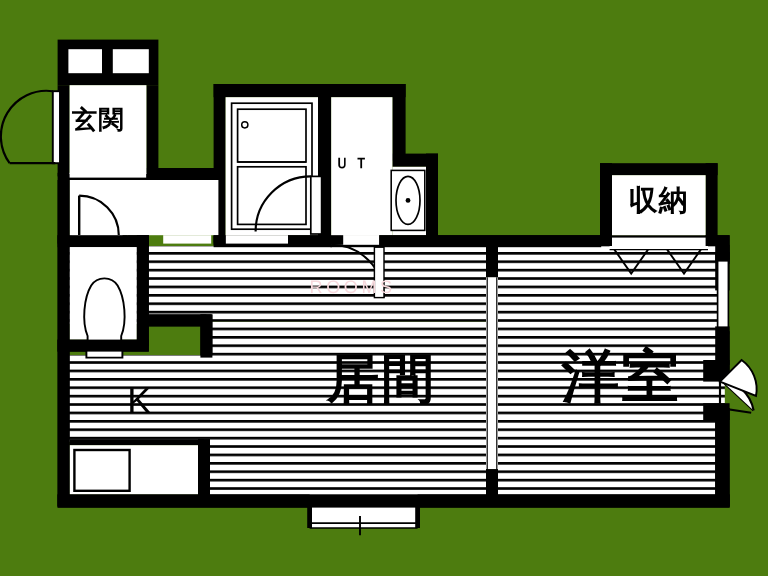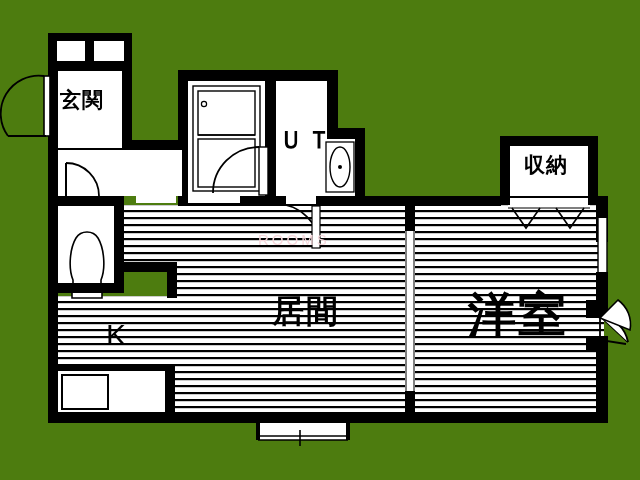--- a/index.html
+++ b/index.html
@@ -28,24 +28,24 @@
   }
   .room-label {
     position: absolute;
     color: #000000;
     font-weight: 700;
     line-height: 1;
     white-space: nowrap;
     user-select: none;
   }
   .lbl-genkan  { font-size: 21px; left: 60px;  top: 90px;  letter-spacing: 1px; }
-  .lbl-ut      { font-size: 24px; left: 279px; top: 130px; letter-spacing: 4px;
-                 font-family: Liberation Mono, monospace; }
-  .lbl-shuno   { font-size: 21px; left: 524px; top: 155px; letter-spacing: 1px; }
-  .lbl-ima     { font-size: 32px; left: 272px; top: 295px; letter-spacing: 2px; }
+  .lbl-ut      { font-size: 12px; left: 279px; top: 130px; letter-spacing: 4px;
+                 font-family: Liberation Serif, serif; }
+  .lbl-shuno   { font-size: 24px; left: 524px; top: 155px; letter-spacing: 1px; }
+  .lbl-ima     { font-size: 44px; left: 272px; top: 295px; letter-spacing: 2px; }
   .lbl-yoshitsu{ font-size: 48px; left: 468px; top: 290px; letter-spacing: 2px; }
   .lbl-k       { font-size: 30px; left: 106px; top: 320px;
                  font-family: "Liberation Sans", sans-serif; font-weight: 400; }
   .watermark {
     position: absolute;
     left: 258px;
     top: 231px;
     font-size: 15px;
     letter-spacing: 3px;
     color: #f7d9dd;

